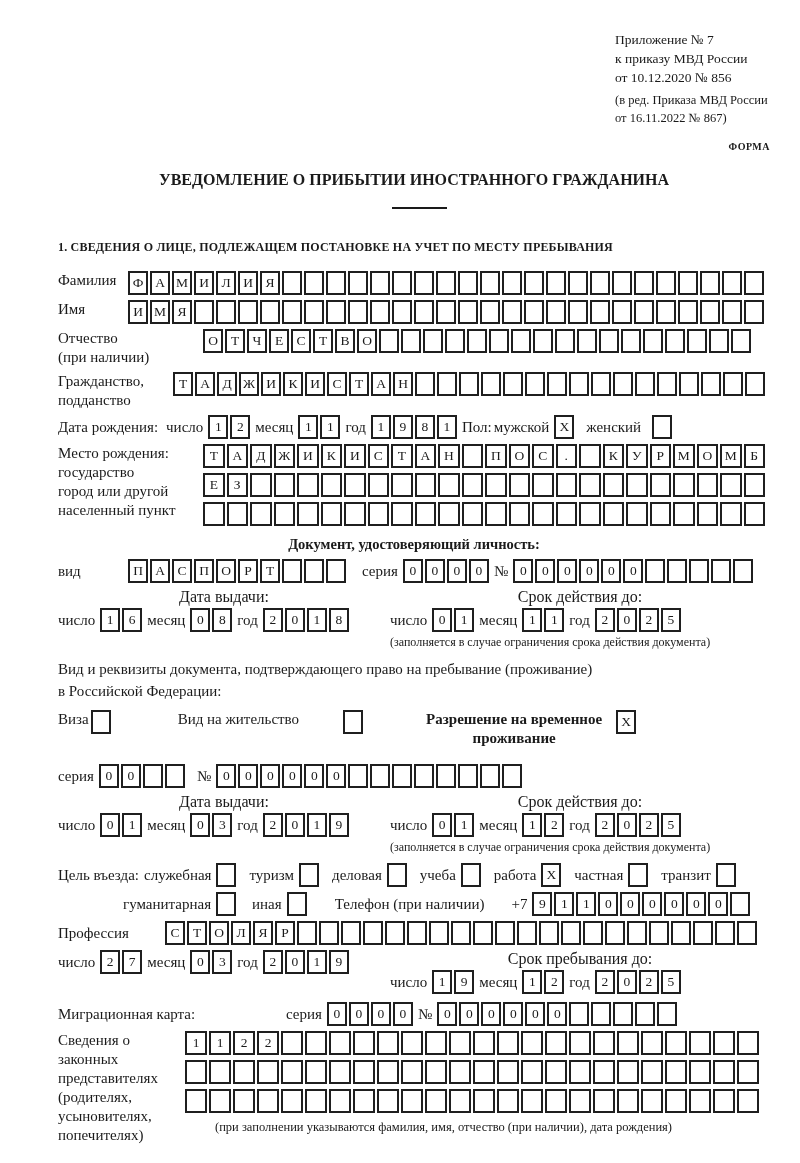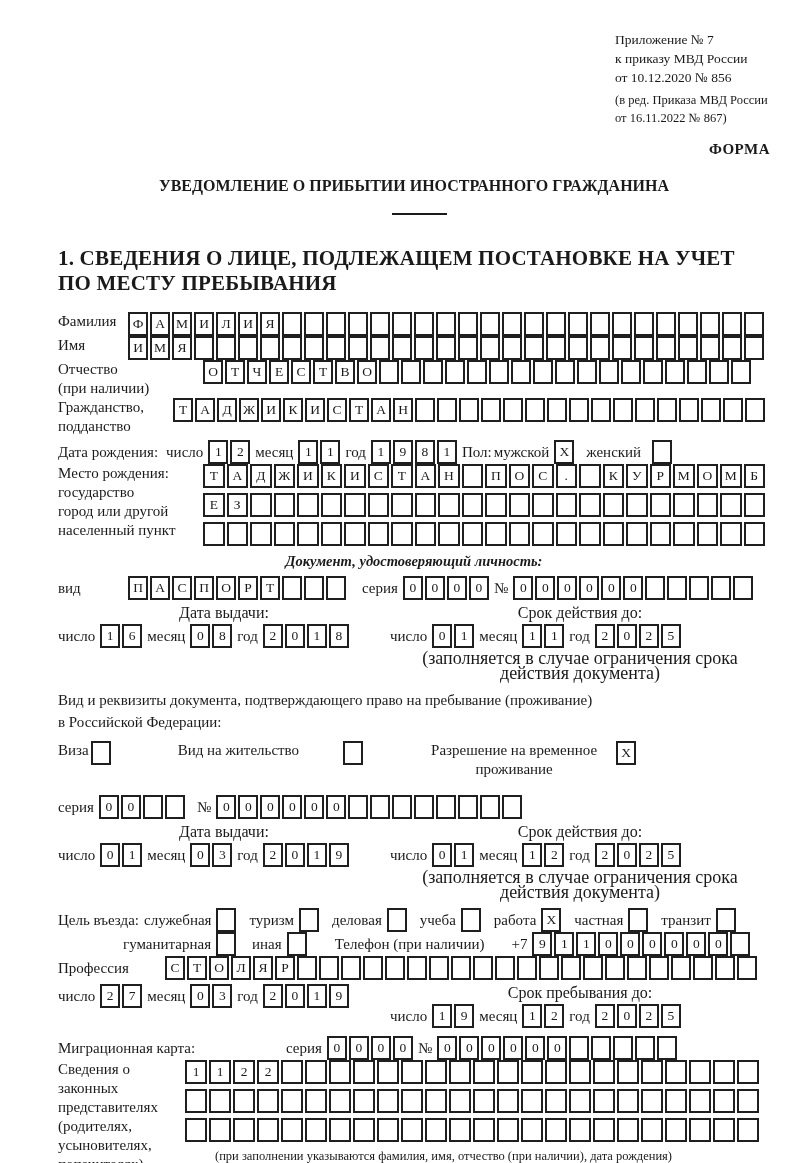--- a/index.html
+++ b/index.html
@@ -5,59 +5,59 @@
   html,body{margin:0;padding:0;}
   body{
     width:800px;height:1163px;overflow:hidden;background:#ffffff;
     font-family:"Liberation Serif","DejaVu Serif",serif;
     color:#1a1a1a;font-size:15px;
   }
   .page{padding:30px 30px 0 58px;width:712px;}
   
   .appendix{margin-left:557px;font-size:13.5px;line-height:19px;}
   .appendix .rev{font-size:12.5px;margin-top:4px;line-height:18px;}
-  .forma{text-align:right;font-weight:bold;margin-top:14px;font-size:15px;letter-spacing:.5px;}
+  .forma{text-align:right;font-weight:bold;margin-top:14px;font-size:10px;letter-spacing:.5px;}
   
   .title{text-align:center;font-weight:bold;font-size:16px;line-height:24px;margin-top:16px;}
   .blank-line{display:inline-block;width:55px;border-bottom:2px solid #1a1a1a;height:14px;margin-left:10px;}
-  .sec-heading{font-weight:bold;font-size:21px;letter-spacing:.2px;margin-top:24px;margin-bottom:16px;}
+  .sec-heading{font-weight:bold;font-size:12px;letter-spacing:.2px;margin-top:24px;margin-bottom:16px;}
   
-  .row{display:flex;align-items:flex-start;}
+  .row{display:flex;align-items:flex-start;margin-bottom:5px;}
   .row .lab{line-height:19px;flex-shrink:0;}
   .cells{display:inline-flex;flex-wrap:nowrap;}
   .cell{
     display:inline-flex;align-items:center;justify-content:center;
     width:16px;height:20px;border:2px solid #1f1f1f;margin-right:2px;
     font-size:13.5px;background:#fff;flex-shrink:0;
   }
   .cells-lg .cell{width:17.5px;}
   .cells-xl .cell{width:18px;}
   .w70{width:70px;} .w107{width:107px;} .w115{width:115px;} .w127{width:127px;} .w145{width:145px;}
   .stack{line-height:19px;}
   .cellrows .cells{margin-bottom:5px;display:flex;}
   
   .wlbl{line-height:24px;margin:0 5px 0 3px;white-space:nowrap;}
   .wlbl.first{margin-left:0;}
   
-  .doc-heading{text-align:center;font-weight:bold;font-size:14.5px;margin:2px 0 6px 0;font-style:italic;}
+  .doc-heading{text-align:center;font-weight:bold;font-size:14.5px;margin:2px 0 6px 0;}
   
   .dates-pair{display:flex;margin-top:4px;}
   .dates-col{display:flex;flex-direction:column;}
   .dates-col.left{width:332px;}
   .dates-col.right{flex:1;}
   .dates-heading{text-align:center;font-size:16px;margin-bottom:2px;}
   .dates-row{display:flex;align-items:flex-start;}
-  .fill-note{font-size:18px;margin:3px 0 8px 332px;text-align:center;line-height:15px;}
+  .fill-note{font-size:12px;margin:3px 0 8px 332px;line-height:15px;}
   .intro{line-height:22px;}
   
   .cb{margin-right:0;}
   .opt{display:flex;align-items:flex-start;}
   .opt .lab{margin-right:6px;white-space:nowrap;}
   .optcol{display:flex;align-items:flex-start;}
-  .optcol .txt{text-align:center;line-height:19px;}
+  .optcol .txt{text-align:center;line-height:19px;font-weight:bold;}
   .viza-row{margin:8px 0 16px 0;gap:41px;}
   .purpose-row .cb{margin-right:10px;}
   .note-bottom{font-size:12.5px;margin:6px 0 0 150px;line-height:16px;}
   .mt8{margin-top:8px;} .mt4{margin-top:4px;}
 </style>
 </head>
 <body>
 
 <div class="page">
 

